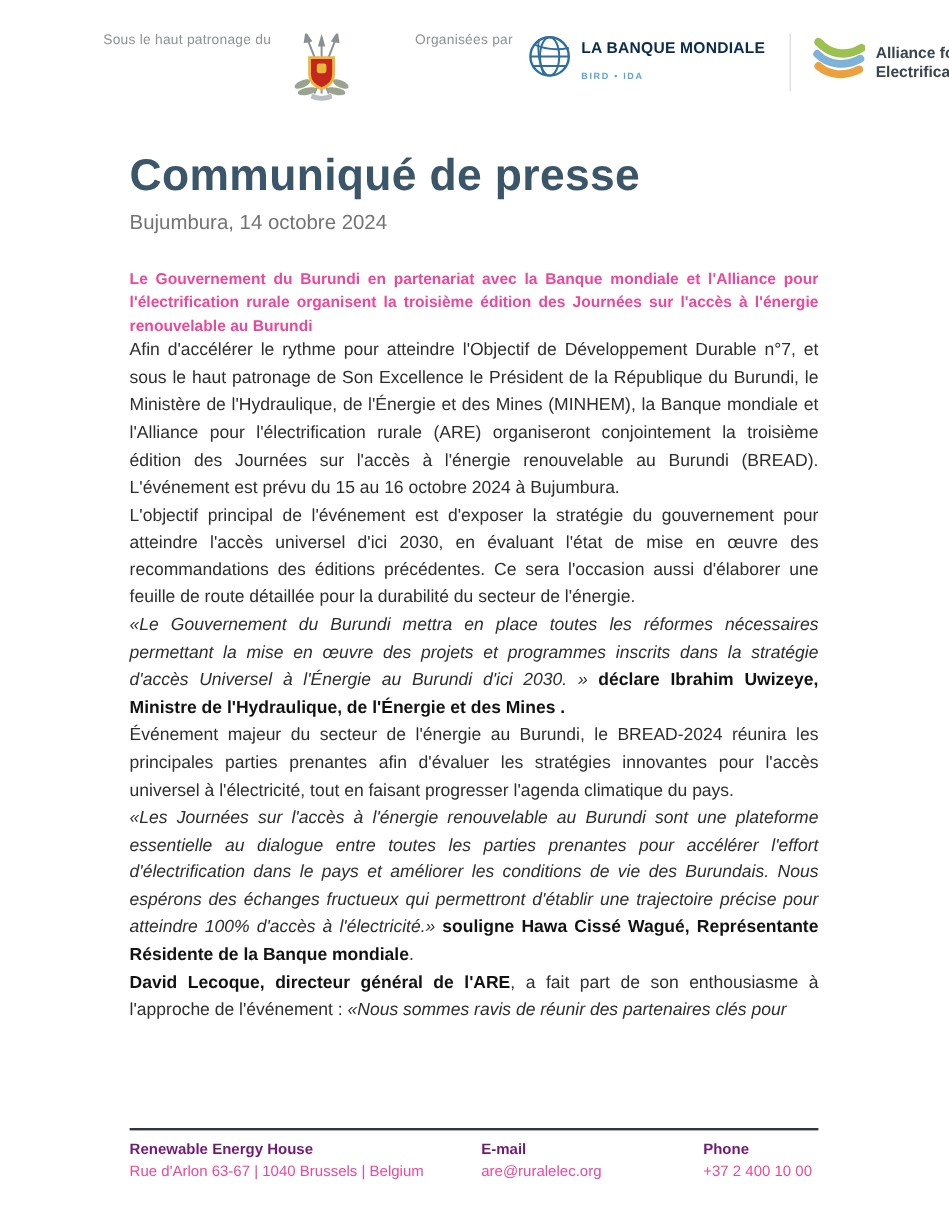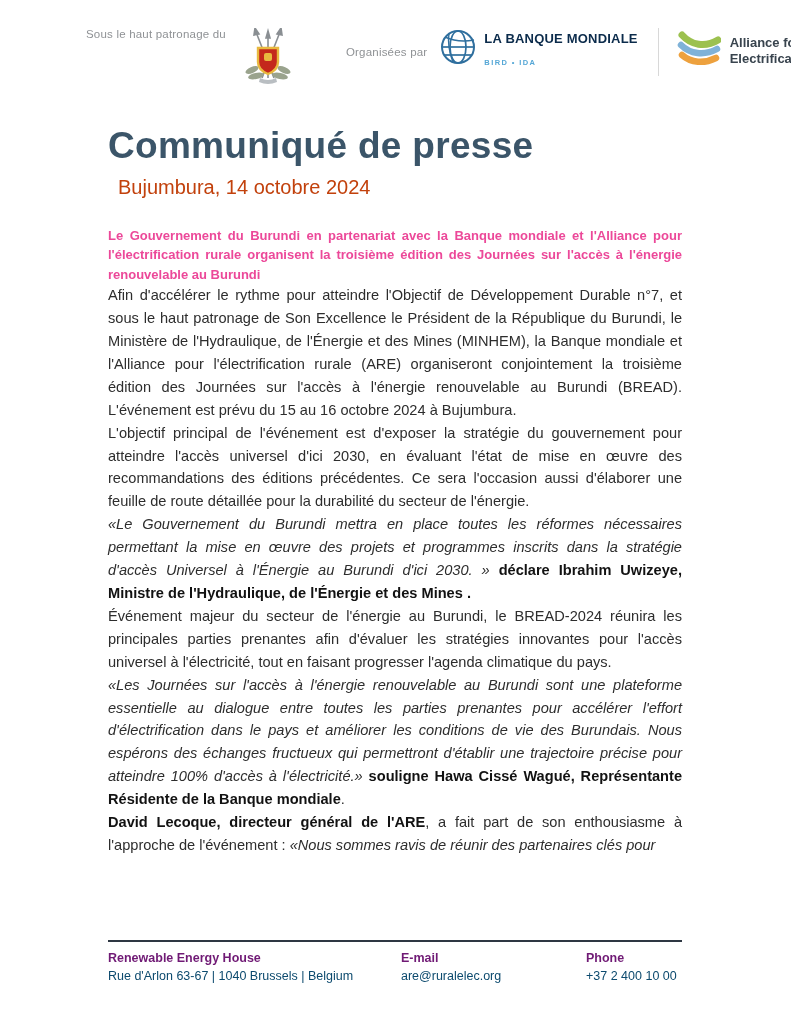--- a/index.html
+++ b/index.html
@@ -10,37 +10,37 @@
     background:#ffffff; overflow:hidden;
   }
 
   
   .header{
     position:absolute; top:28px; left:86px; right:70px; height:64px;
     display:flex; align-items:flex-start;
   }
   .muted-label{ font-size:11.5px; color:#8f9295; letter-spacing:.2px; white-space:nowrap; }
   .crest{ margin-left:16px; flex:none; }
-  .org-label{ margin-left:52px;margin-top:18px; }
+  .org-label{ margin-left:52px; }
   .wb-logo{ display:flex; align-items:center; margin-left:12px; }
   .wb-globe{ flex:none; }
   .wb-text{ margin-left:7px; display:flex; flex-direction:column; }
   .wb-name{ font-size:13px; font-weight:700; color:#0b2b4b; letter-spacing:.2px; white-space:nowrap; }
   .wb-sub{ font-size:7.5px; font-weight:700; color:#55a7d6; letter-spacing:1.4px; margin-top:12px; }
   .logo-divider{ width:1px; height:48px; background:#d8d8d8; margin:0 18px 0 20px; flex:none; }
   .are-logo{ display:flex; align-items:center; }
   .are-text{ margin-left:9px; font-size:13px; font-weight:700; color:#39444e; line-height:1.2; white-space:nowrap; }
 
   
   .main{ position:absolute; left:108px; top:126px; width:574px; }
   .doc-title{
     font-size:37px; font-weight:800; color:#3b5569; letter-spacing:.3px;
     line-height:1.1;
   }
-  .dateline{ margin-top:9px; font-size:20px; color:#c2410c;margin-left:10px; }
+  .dateline{ margin-top:9px; font-size:17px; color:#737373; }
   .headline{
     margin-top:27px; font-size:13px; font-weight:700; color:#ec4899;
     line-height:1.5; text-align:justify;
   }
   .body-copy p{
     font-size:14.6px; line-height:1.57; color:#2d2d2d;
     text-align:justify;
   }
   .body-copy em{ font-style:italic; }
   .body-copy strong{ font-weight:700; color:#121212; }
@@ -51,21 +51,21 @@
     border-top:2.5px solid #2e3743;
   }
   .footer{
     position:absolute; left:108px; top:951px; width:574px; height:44px;
   }
   .fcol{ position:absolute; top:0; }
   .fcol.c1{ left:0; }
   .fcol.c2{ left:293px; }
   .fcol.c3{ left:478px; }
   .flabel{ font-size:12.5px; font-weight:700; color:#701a75; }
-  .fvalue{ font-size:12.5px; color:#0c4a6e; margin-top:4px; white-space:nowrap; }
+  .fvalue{ font-size:12.5px; color:#ec4899; margin-top:4px; white-space:nowrap; }
 </style>
 </head>
 <body>
 
 <div class="page">
 
   <div class="header">
     <span class="muted-label">Sous le haut patronage du</span>
 
     <span class="crest">

